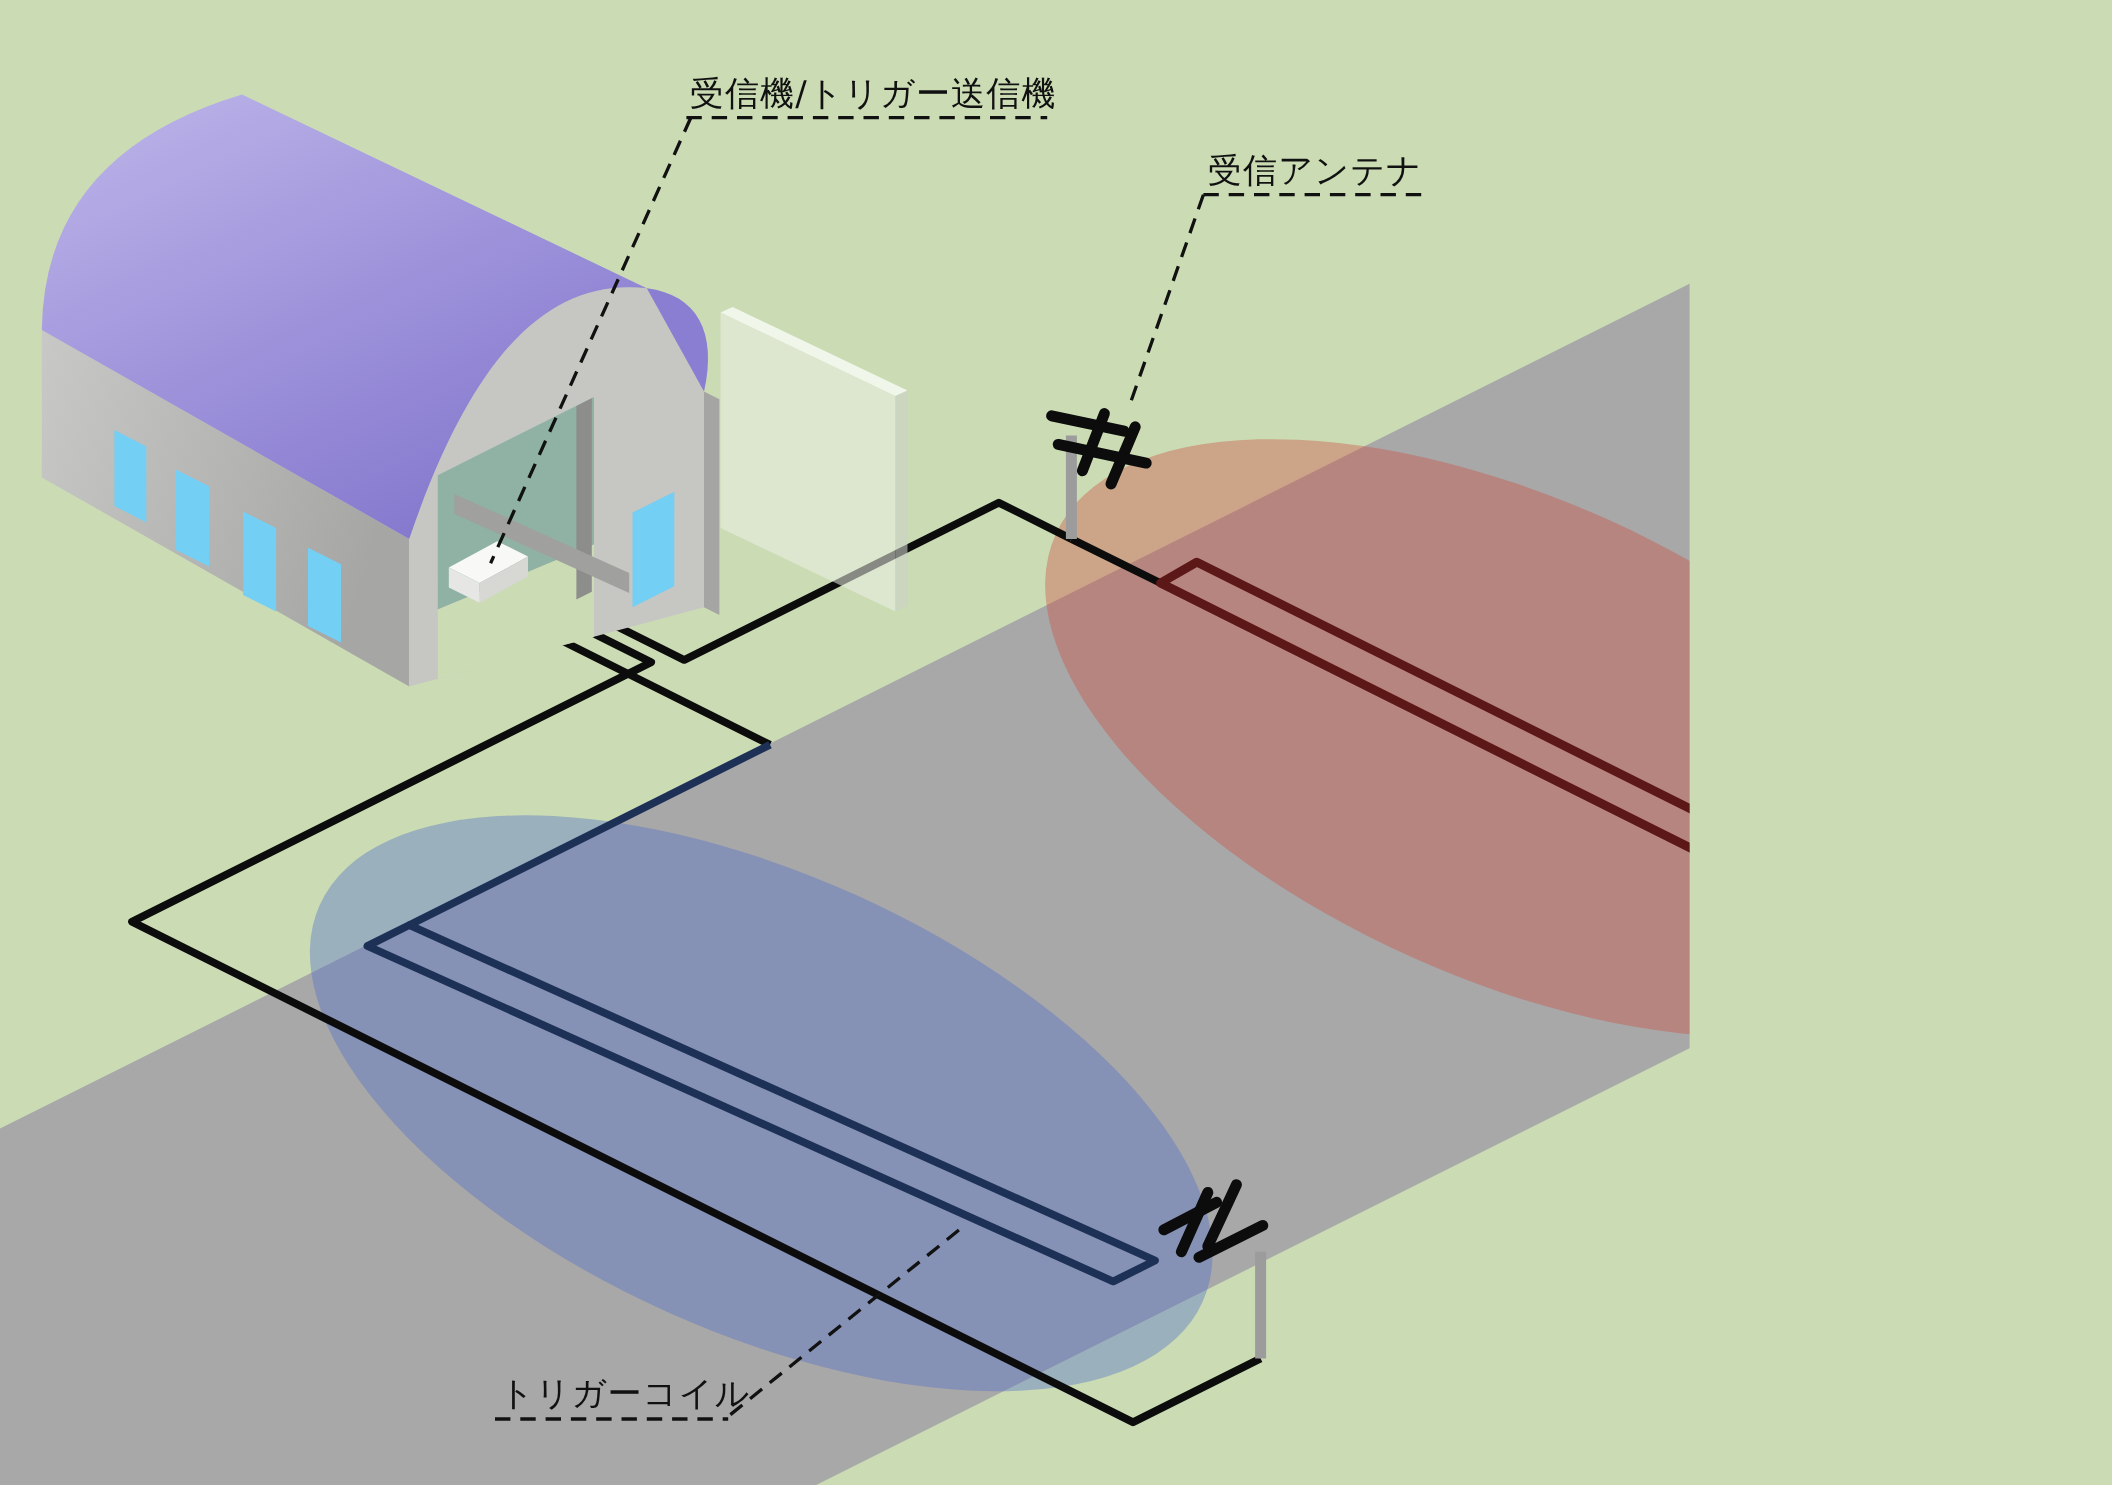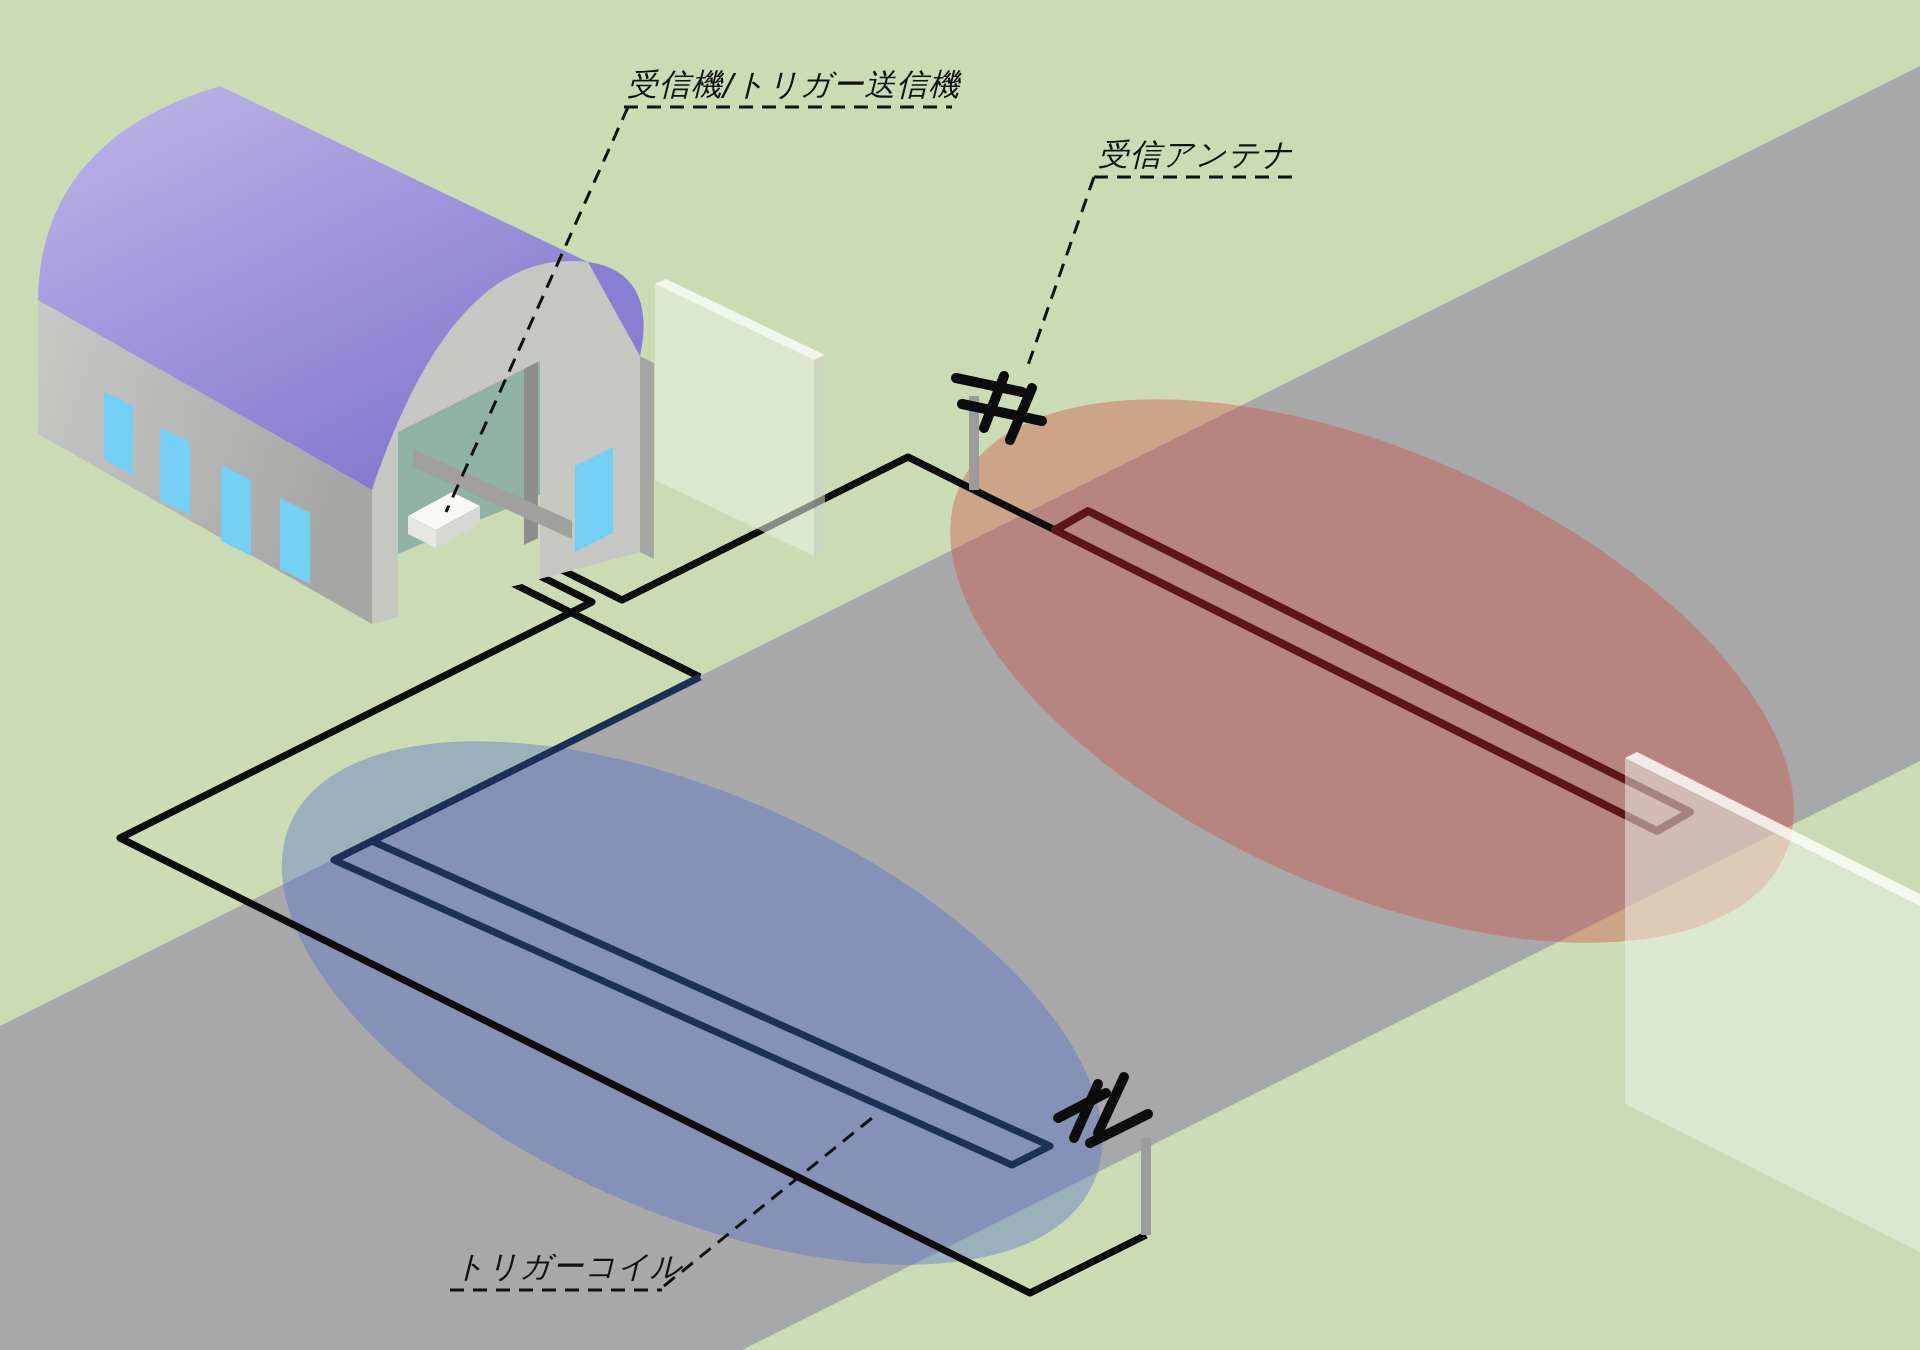--- a/index.html
+++ b/index.html
@@ -1,17 +1,17 @@
 <!DOCTYPE html>
 <html><head>
 <meta charset="utf-8">
 <style>
   html,body{margin:0;padding:0;background:#cbdcb4;}
-  .stage{position:relative;width:1920px;height:1350px;overflow:hidden;
-         font-family:"DejaVu Sans","Liberation Sans",sans-serif;font-style:italic;}
+  .stage{position:relative;width:1536px;height:1350px;overflow:hidden;
+         font-family:"DejaVu Sans","Liberation Sans",sans-serif;}
   .stage svg{position:absolute;left:0;top:0;}
   text.diagram-label{font-size:31px;fill:#111;letter-spacing:1px;}
 </style>
 </head>
 <body>
 
 <div class="stage">
 <svg width="1920" height="1350" viewBox="0 0 1920 1350">
   <defs>
     <linearGradient id="roofGrad" x1="0.15" y1="0" x2="0.8" y2="1">

